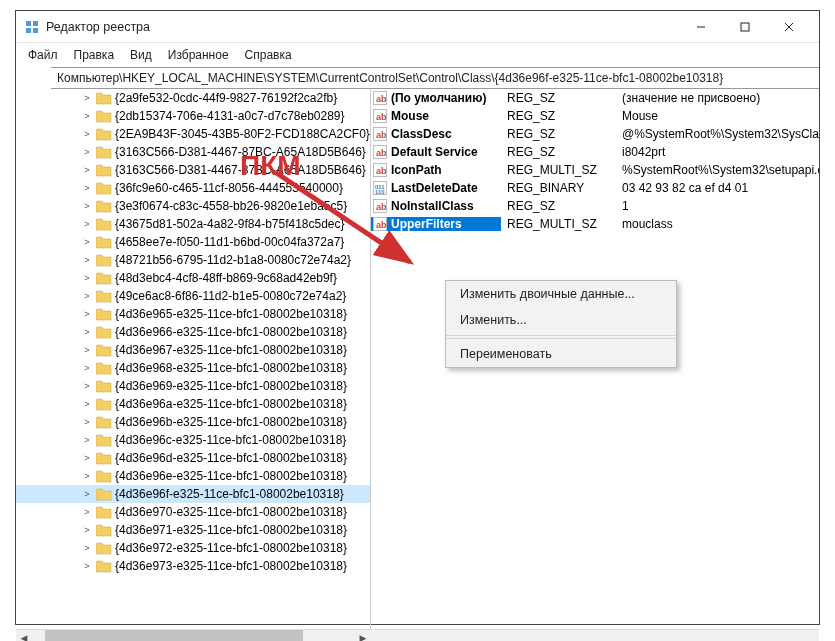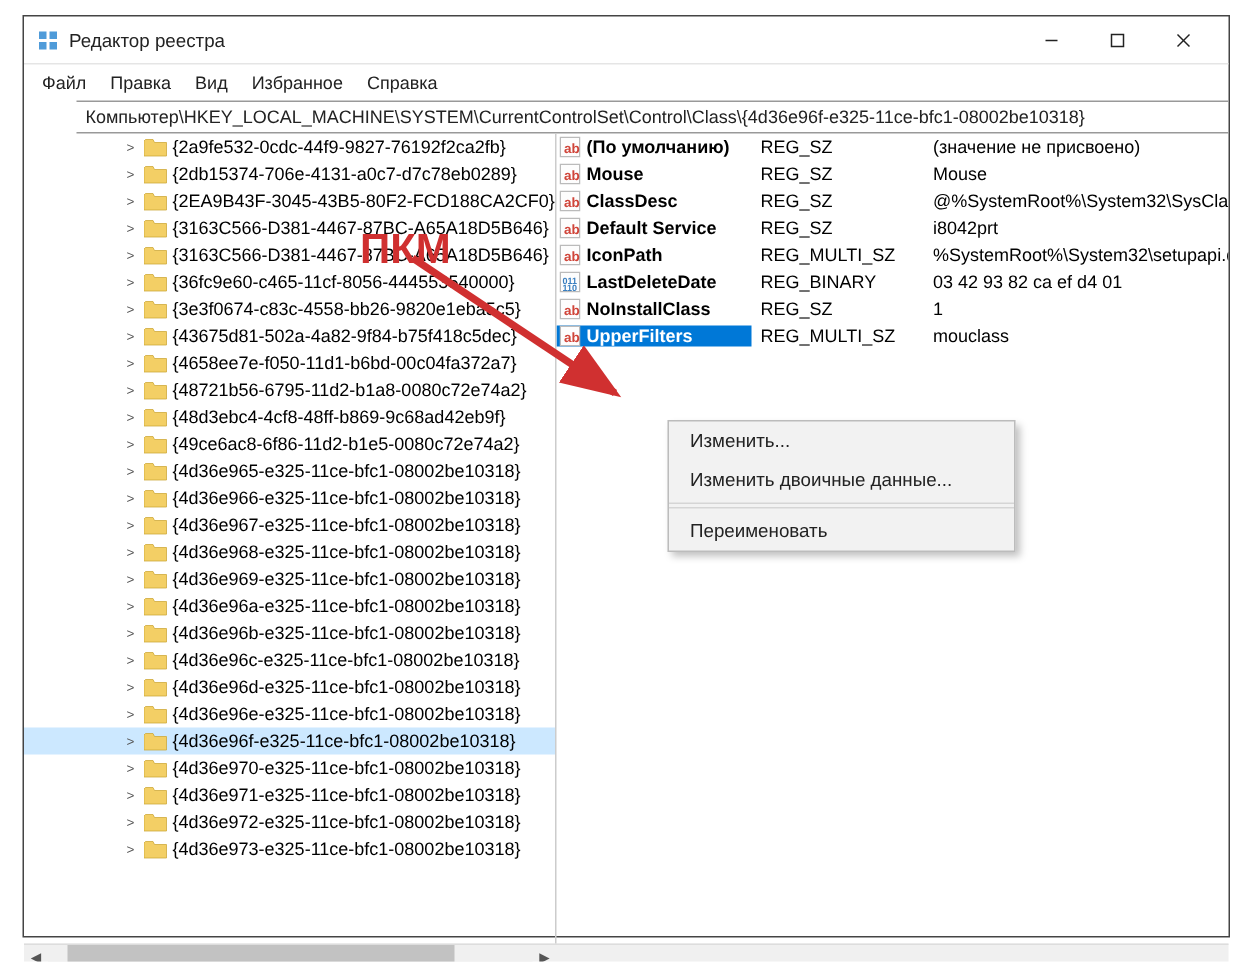--- a/index.html
+++ b/index.html
@@ -388,22 +388,22 @@
           <div class="sc-thumb" style="left:4%; width:80%"></div>
         </div>
       <div class="sc-arrow">▶</div>
     </div>
     <div class="sc-right"></div>
   </div>
 
 </div>
 
 <div class="ctx-menu">
+  <div class="ctx-item">Изменить двоичные данные...</div>
   <div class="ctx-item">Изменить...</div>
-  <div class="ctx-item">Изменить двоичные данные...</div>
   <div class="ctx-sep"></div>
   <div class="ctx-sep"></div>
   <div class="ctx-item">Переименовать</div>
 </div>
 
 <div class="hl-label">ПКМ</div>
 <svg class="hl-arrow" viewBox="0 0 160 110">
   <defs>
     <marker id="ah" markerWidth="10" markerHeight="10" refX="7" refY="3" orient="auto">
       <path d="M0,0 L8,3 L0,6 Z" fill="#d03030"></path>

